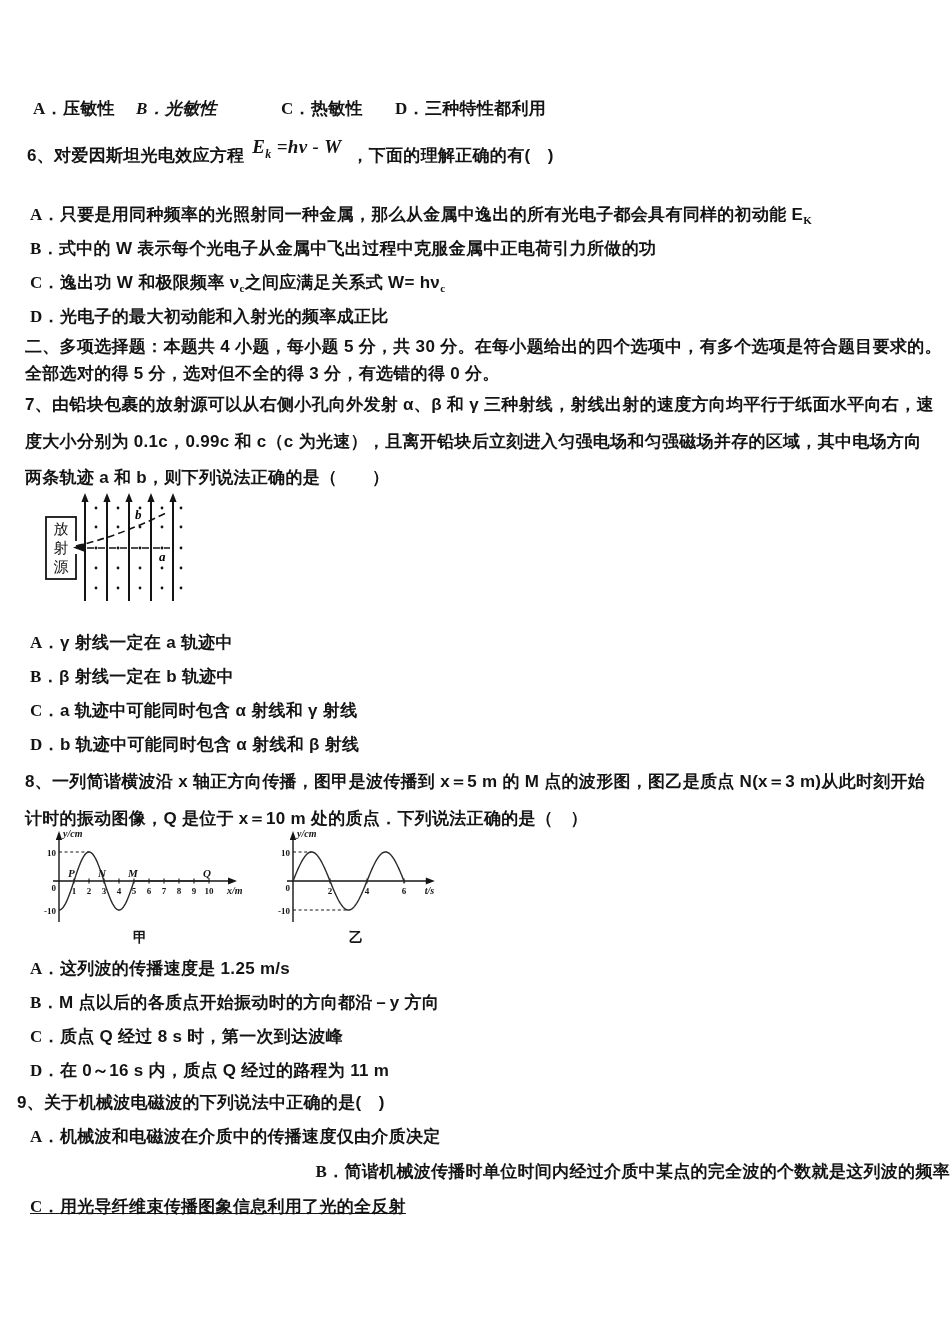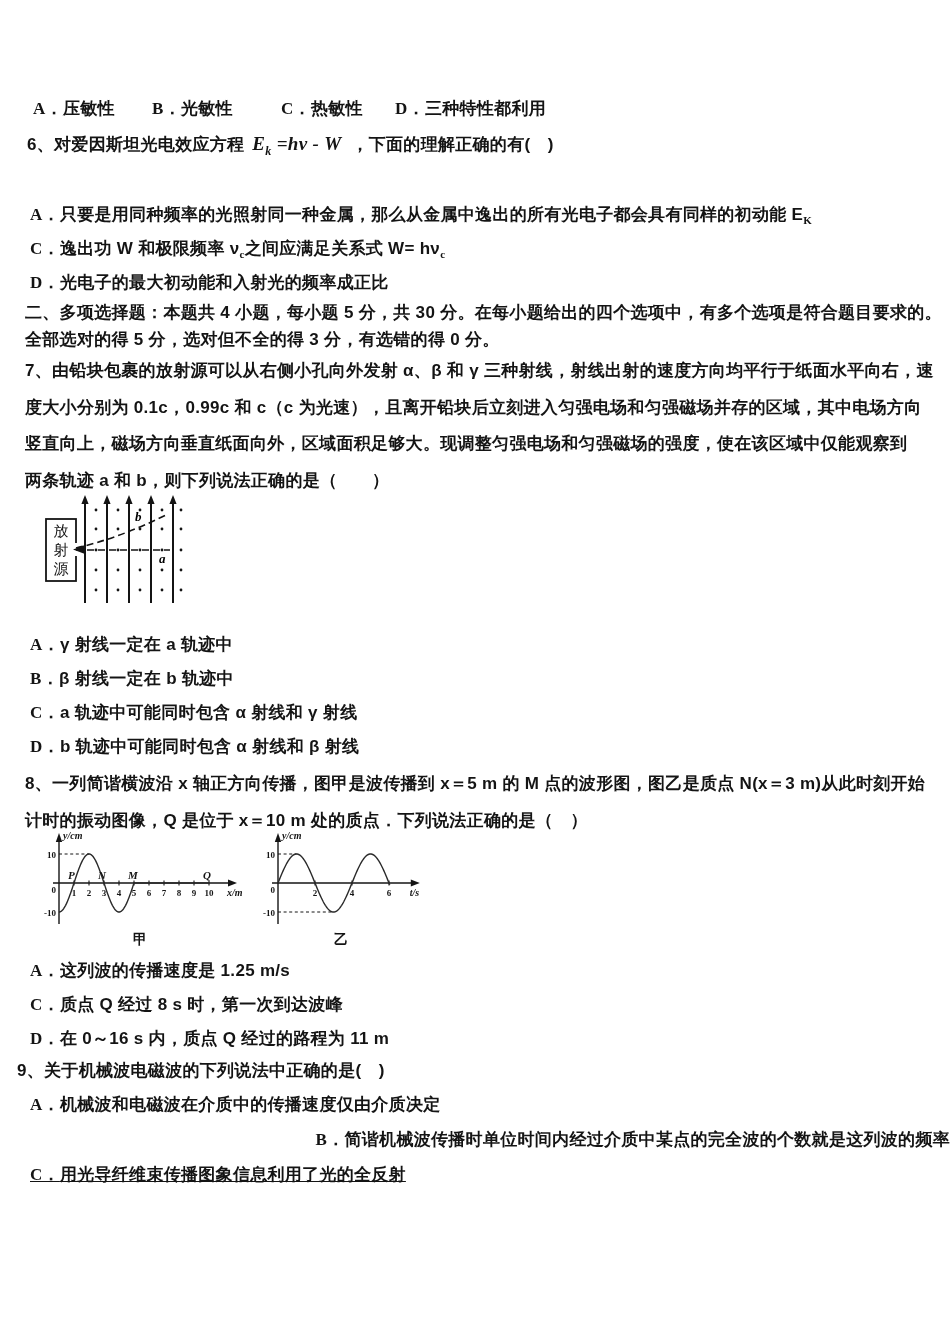--- a/index.html
+++ b/index.html
@@ -10,40 +10,40 @@
     color:#141414; font-weight:700;
   }
   .page { position:relative; width:950px; height:1344px; background:#fff; }
   .tx { font-size:17px; letter-spacing:0.3px; }
   .lb { font-family:"Liberation Serif","DejaVu Serif",serif; font-weight:700; }
   sub.lb { font-size:11px; }
 
   
   .q5row { position:relative; margin-top:97px; height:22px;padding-left:36px; }
   .q5row .cell { position:absolute; top:0; white-space:nowrap; }
-  .q5a{left:33px;} .q5b{left:152px;} .q5c{left:281px;} .q5d{left:395px;}
+  .q5a{left:33px;} .q5b{left:136px;font-style:italic;} .q5c{left:281px;} .q5d{left:395px;}
 
   
-  .q6stem { margin:14px 0 3px 27px; height:44px; display:flex; align-items:flex-start; white-space:nowrap; }
+  .q6stem { margin:14px 0 3px 27px; height:44px; display:flex; align-items:center; white-space:nowrap; }
   .formula {
     font-family:"Liberation Serif","DejaVu Serif",serif; font-style:italic;
     font-weight:700; font-size:19px; margin:0 10px 12px 8px; white-space:nowrap;
   }
   .formula sub { font-size:12px; font-style:italic; }
 
   .opt { margin-left:30px; height:22px; margin-top:12px; white-space:nowrap; }
   .opt:first-of-type { margin-top:0; }
   .optblock .opt { margin-top:12px; }
 
   .sect { margin:6px 0 0 25px; line-height:27px; }
   .q7lines { margin:0 0 0 25px; line-height:36.5px; }
   .q8lines { margin:8px 0 0 25px; line-height:37px; }
 
   .radwrap { margin:-6px 0 0 40px; height:116px; }
-  .charts { margin:-8px 0 0 37px; display:flex; gap:9px; height:116px;text-decoration:underline; }
+  .charts { margin:-8px 0 0 37px; display:flex; gap:24px; height:116px;text-decoration:underline; }
 
   .srcchar { font-family:"Liberation Serif","DejaVu Serif",serif; font-size:15px; font-weight:400; }
   .rad-ab { font-family:"Liberation Serif","DejaVu Serif",serif; font-style:italic; font-weight:700; font-size:13px; }
   .traj { fill:none; stroke:#141414; stroke-width:1.6; stroke-dasharray:7 4; }
 
   .ax-label { font-family:"Liberation Serif","DejaVu Serif",serif; font-style:italic; font-weight:700; font-size:10px; }
   .tick { font-family:"Liberation Serif","DejaVu Serif",serif; font-weight:700; font-size:9px; }
   .pt-label { font-family:"Liberation Serif","DejaVu Serif",serif; font-style:italic; font-weight:700; font-size:11px; }
   .fig-title { font-size:14px; font-weight:700; font-family:"Liberation Sans","DejaVu Sans",sans-serif; }
 
@@ -62,33 +62,33 @@
   </div>
 
   <div class="q6stem tx">
     <span>6、对爱因斯坦光电效应方程</span>
       <span class="formula"><span>E</span><sub>k</sub> <span>=</span><span>hν</span> <span>-</span> <span>W</span></span>
       <span>，下面的理解正确的有(　)</span>
   </div>
 
   <div class="optblock" style="margin-top:26px;">
     <div class="opt tx"><span class="lb">A．</span><span>只要是用同种频率的光照射同一种金属，那么从金属中逸出的所有光电子都会具有同样的初动能 E</span><sub class="lb">K</sub></div>
+    <div class="opt tx"><span class="lb">B．</span><span>式中的 W 表示每个光电子从金属中飞出过程中克服金属中正电荷引力所做的功</span></div>
     <div class="opt tx"><span class="lb">C．</span><span>逸出功 W 和极限频率 ν</span><sub class="lb">c</sub><span>之间应满足关系式 W= hν</span><sub class="lb">c</sub></div>
     <div class="opt tx"><span class="lb">D．</span><span>光电子的最大初动能和入射光的频率成正比</span></div>
   </div>
 
   <div class="sect tx">
     <div>二、多项选择题：本题共 4 小题，每小题 5 分，共 30 分。在每小题给出的四个选项中，有多个选项是符合题目要求的。</div>
     <div>全部选对的得 5 分，选对但不全的得 3 分，有选错的得 0 分。</div>
   </div>
 
   <div class="q7lines tx">
     <div>7、由铅块包裹的放射源可以从右侧小孔向外发射 α、β 和 γ 三种射线，射线出射的速度方向均平行于纸面水平向右，速</div>
     <div>度大小分别为 0.1c，0.99c 和 c（c 为光速），且离开铅块后立刻进入匀强电场和匀强磁场并存的区域，其中电场方向</div>
-    <div>竖直向上，磁场方向垂直纸面向外，区域面积足够大。现调整匀强电场和匀强磁场的强度，使在该区域中仅能观察到</div>
     <div>两条轨迹 a 和 b，则下列说法正确的是（　　）</div>
   </div>
 
   <div class="radwrap">
     <svg id="rad" width="150" height="116" viewBox="0 0 150 116">
       <g id="rad-arrows">
           <line x1="45" y1="110" x2="45" y2="8" stroke="#141414" stroke-width="2"></line>
           <polygon points="45,2 41.4,11 48.6,11" fill="#141414"></polygon>
           <line x1="67" y1="110" x2="67" y2="8" stroke="#141414" stroke-width="2"></line>
           <polygon points="67,2 63.4,11 70.6,11" fill="#141414"></polygon>
@@ -210,20 +210,21 @@
         <text x="131" y="65" text-anchor="middle" class="tick" fill="#141414">6</text>
         <line x1="20" y1="23" x2="38.5" y2="23" stroke="#141414" stroke-width="1" stroke-dasharray="3,2.6"></line>
         <line x1="20" y1="81" x2="75.5" y2="81" stroke="#141414" stroke-width="1" stroke-dasharray="3,2.6"></line>
         <path d="M20.00 52.00L20.74 50.18L21.48 48.37L22.22 46.57L22.96 44.79L23.70 43.04L24.44 41.32L25.18 39.65L25.92 38.03L26.66 36.46L27.40 34.95L28.14 33.51L28.88 32.15L29.62 30.86L30.36 29.66L31.10 28.54L31.84 27.51L32.58 26.59L33.32 25.76L34.06 25.04L34.80 24.42L35.54 23.91L36.28 23.51L37.02 23.23L37.76 23.06L38.50 23.00L39.24 23.06L39.98 23.23L40.72 23.51L41.46 23.91L42.20 24.42L42.94 25.04L43.68 25.76L44.42 26.59L45.16 27.51L45.90 28.54L46.64 29.66L47.38 30.86L48.12 32.15L48.86 33.51L49.60 34.95L50.34 36.46L51.08 38.03L51.82 39.65L52.56 41.32L53.30 43.04L54.04 44.79L54.78 46.57L55.52 48.37L56.26 50.18L57.00 52.00L57.74 53.82L58.48 55.63L59.22 57.43L59.96 59.21L60.70 60.96L61.44 62.68L62.18 64.35L62.92 65.97L63.66 67.54L64.40 69.05L65.14 70.49L65.88 71.85L66.62 73.14L67.36 74.34L68.10 75.46L68.84 76.49L69.58 77.41L70.32 78.24L71.06 78.96L71.80 79.58L72.54 80.09L73.28 80.49L74.02 80.77L74.76 80.94L75.50 81.00L76.24 80.94L76.98 80.77L77.72 80.49L78.46 80.09L79.20 79.58L79.94 78.96L80.68 78.24L81.42 77.41L82.16 76.49L82.90 75.46L83.64 74.34L84.38 73.14L85.12 71.85L85.86 70.49L86.60 69.05L87.34 67.54L88.08 65.97L88.82 64.35L89.56 62.68L90.30 60.96L91.04 59.21L91.78 57.43L92.52 55.63L93.26 53.82L94.00 52.00L94.74 50.18L95.48 48.37L96.22 46.57L96.96 44.79L97.70 43.04L98.44 41.32L99.18 39.65L99.92 38.03L100.66 36.46L101.40 34.95L102.14 33.51L102.88 32.15L103.62 30.86L104.36 29.66L105.10 28.54L105.84 27.51L106.58 26.59L107.32 25.76L108.06 25.04L108.80 24.42L109.54 23.91L110.28 23.51L111.02 23.23L111.76 23.06L112.50 23.00L113.24 23.06L113.98 23.23L114.72 23.51L115.46 23.91L116.20 24.42L116.94 25.04L117.68 25.76L118.42 26.59L119.16 27.51L119.90 28.54L120.64 29.66L121.38 30.86L122.12 32.15L122.86 33.51L123.60 34.95L124.34 36.46L125.08 38.03L125.82 39.65L126.56 41.32L127.30 43.04L128.04 44.79L128.78 46.57L129.52 48.37L130.26 50.18L131.00 52.00L131.74 53.82" fill="none" stroke="#2a2a2a" stroke-width="1.4"></path>
         <text x="82.9" y="113" text-anchor="middle" class="fig-title" fill="#141414">乙</text>
       </svg>
   </div>
 
   <div class="optblock" style="margin-top:8px;">
     <div class="opt tx"><span class="lb">A．</span><span>这列波的传播速度是 1.25 m/s</span></div>
+    <div class="opt tx"><span class="lb">B．</span><span>M 点以后的各质点开始振动时的方向都沿－y 方向</span></div>
     <div class="opt tx"><span class="lb">C．</span><span>质点 Q 经过 8 s 时，第一次到达波峰</span></div>
     <div class="opt tx"><span class="lb">D．</span><span>在 0～16 s 内，质点 Q 经过的路程为 11 m</span></div>
   </div>
 
   <div class="qtitle tx">9、关于机械波电磁波的下列说法中正确的是(　)</div>
   <div class="optblock" style="margin-top:12px;">
     <div class="opt tx"><span class="lb">A．</span><span>机械波和电磁波在介质中的传播速度仅由介质决定</span></div>
     <div class="opt tx" style="margin-top:13px;text-align:right;"><span class="lb">B．</span><span>简谐机械波传播时单位时间内经过介质中某点的完全波的个数就是这列波的频率</span></div>
     <div class="opt tx" style="margin-top:13px;text-decoration:underline;"><span class="lb">C．</span><span>用光导纤维束传播图象信息利用了光的全反射</span></div>
   </div>

